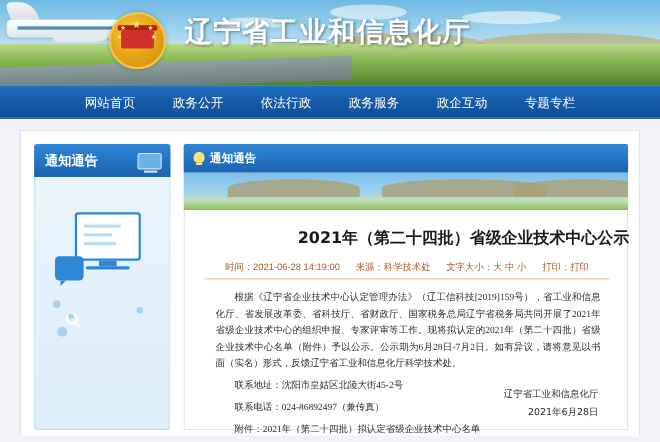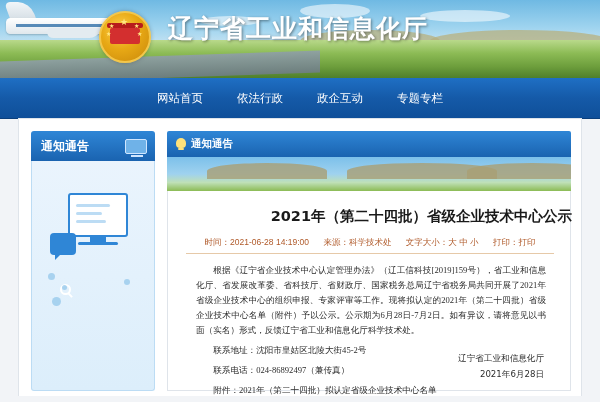--- a/index.html
+++ b/index.html
@@ -100,23 +100,23 @@
   }
   .title-en {
     position: absolute; left: 168px; top: 44px;
     font-size: 11.5px; font-weight: bold; color: #fff8c8; letter-spacing: .2px;
     text-shadow: 1px 1px 2px rgba(0,0,0,.4);
     white-space: nowrap;
   }
 
   
   .nav {
-    width: 600px; height: 41px;
+    width: 600px; height: 30px;
     background: linear-gradient(to bottom, #1f6fc4 0%, #155aa8 50%, #0f4f99 100%);
-    display: flex; align-items: center; justify-content: center;
+    display: flex; justify-content: center;
     border-bottom: 1px solid #0b3f7c;
   }
   .nav-item {
     color: #ffffff; font-size: 11.5px; font-family: "DejaVu Sans", sans-serif;
     padding: 0 17px; line-height: 30px; white-space: nowrap; cursor: pointer;
   }
 
   
   .wrap {
     position: absolute; left: 18px; top: 118px;
@@ -295,21 +295,23 @@
       <span class="star" style="left:38px; top:14px; font-size:6px;">★</span>
       <span class="star" style="left:10px; top:22px; font-size:6px;">★</span>
       <span class="star" style="left:41px; top:22px; font-size:6px;">★</span>
     </div>
 
     <div class="title-cn">辽宁省工业和信息化厅</div>
   </div>
 
   <div class="nav">
     <div class="nav-item">网站首页</div>
+    <div class="nav-item">政务公开</div>
     <div class="nav-item">依法行政</div>
+    <div class="nav-item">政务服务</div>
     <div class="nav-item">政企互动</div>
     <div class="nav-item">专题专栏</div>
   </div>
 
   <div class="wrap">
 
     <div class="crumb">
       <span>您的位置：</span>
       <span class="home">首页</span>
       <span class="sep">&gt;</span>

